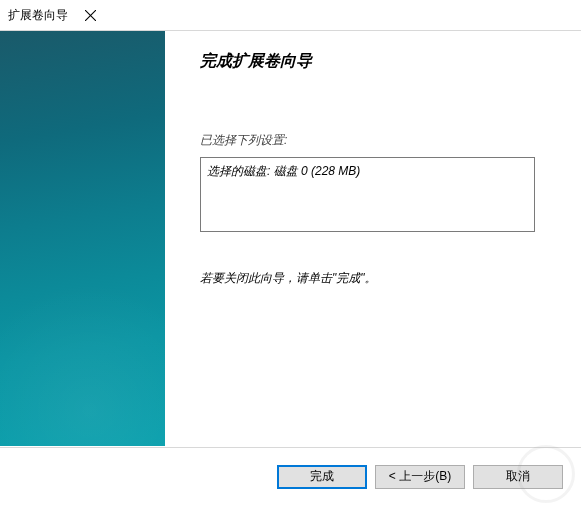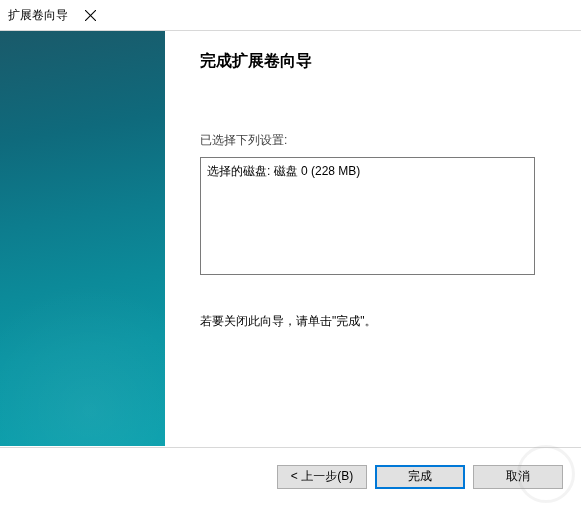--- a/index.html
+++ b/index.html
@@ -30,20 +30,21 @@
     justify-content: center;
     cursor: pointer;
   }
   .close-btn svg { width: 11px; height: 11px; }
   .divider {
     border-top: 1px solid #d8d8d8;
   }
   .content {
     display: flex;
     height: 415px;
+    font-style: italic;
   }
   .side-image {
     width: 165px;
     height: 100%;
     background: linear-gradient(170deg, #1a5a6a 0%, #0f6a7c 25%, #0d7d8e 45%, #0c8a99 60%, #0b95a3 75%, #0aa0ad 100%);
     position: relative;
     overflow: hidden;
   }
   .side-image::before {
     content: "";
@@ -67,21 +68,21 @@
     margin-bottom: 60px;
   }
   .subtext {
     font-size: 12px;
     color: #404040;
     margin-bottom: 8px;
   }
   .listbox {
     border: 1px solid #7a7a7a;
     width: 335px;
-    height: 118px;
+    height: 75px;
     padding: 5px 6px;
     font-size: 12px;
     color: #000;
     background: #fff;
     overflow: auto;
   }
   .instruction {
     font-size: 12px;
     color: #000;
     margin-top: 38px;
@@ -151,20 +152,20 @@
     <div class="heading">完成扩展卷向导</div>
     <div class="subtext">已选择下列设置:</div>
     <div class="listbox">
       <div>选择的磁盘: 磁盘 0 (228 MB)</div>
     </div>
     <div class="instruction">若要关闭此向导，请单击"完成"。</div>
   </div>
 </div>
 
 <div class="button-row">
+  <button class="btn primary">完成</button>
   <button class="btn">&lt; 上一步(B)</button>
-  <button class="btn primary">完成</button>
   <button class="btn">取消</button>
 </div>
 
 <div class="watermark">
   <span class="watermark-circle"></span>
 </div>
 
 </body></html>

